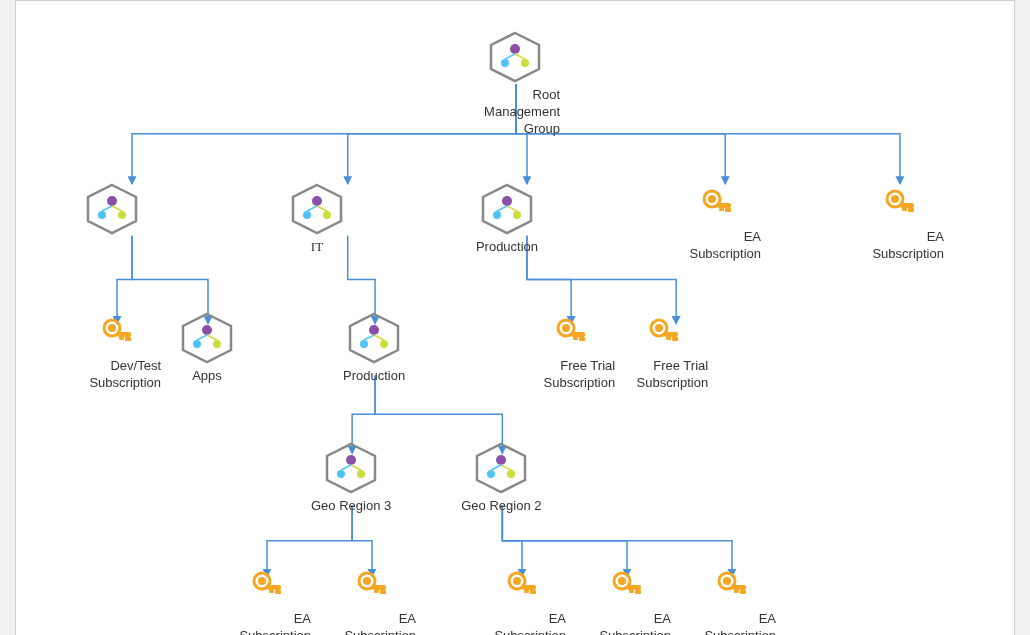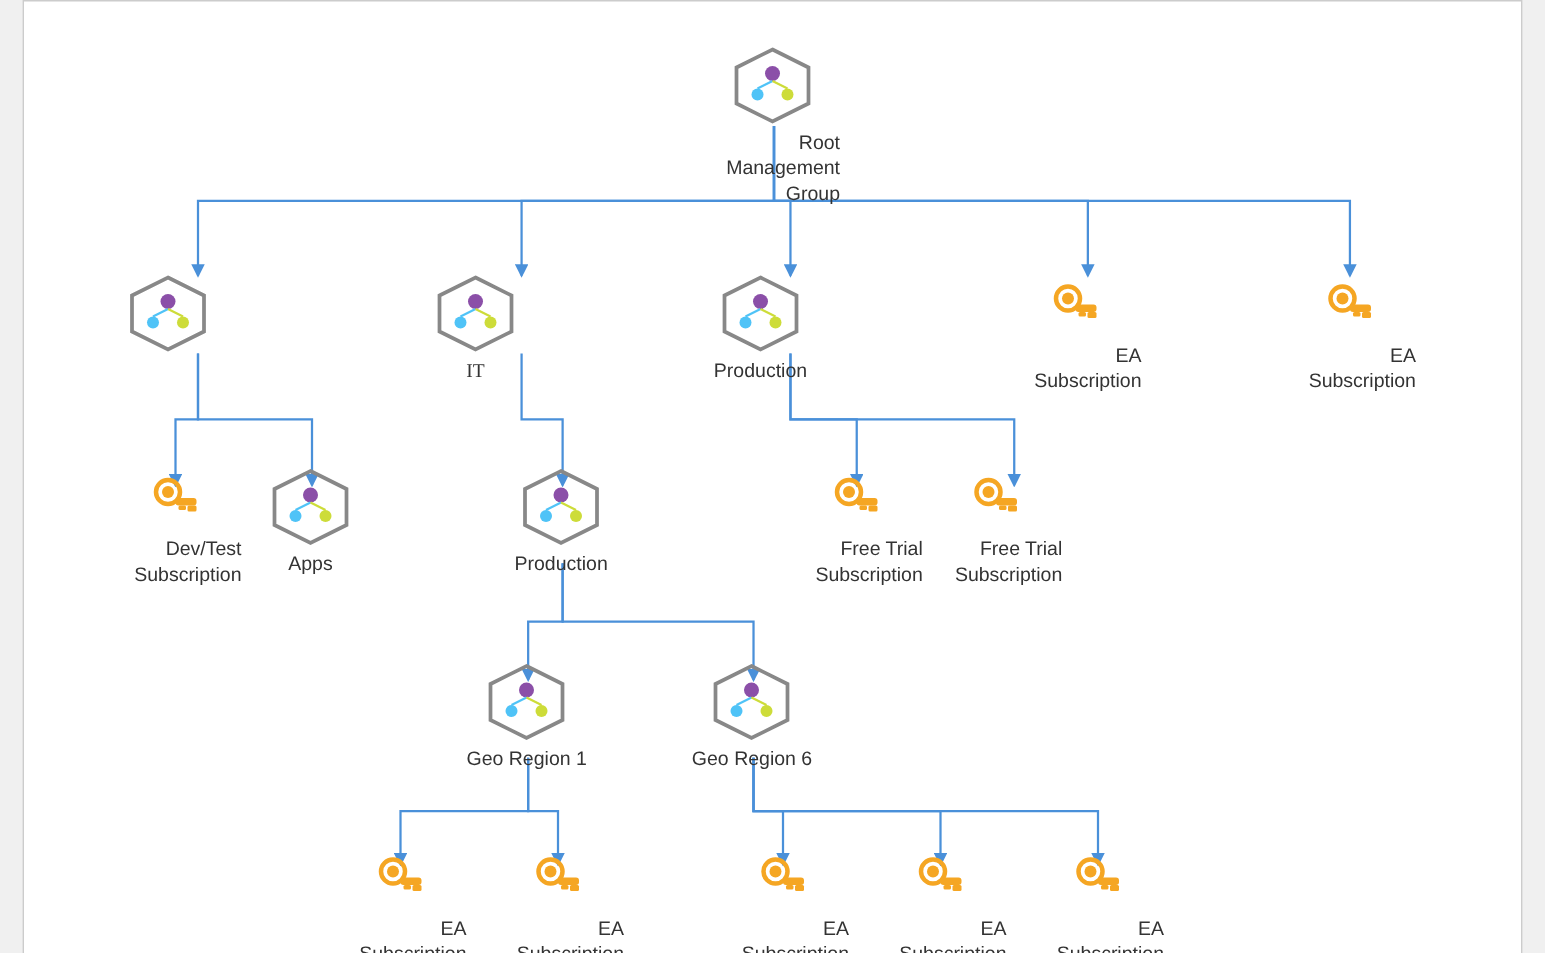--- a/index.html
+++ b/index.html
@@ -238,32 +238,32 @@
       <div style="margin-left:265px; display:flex; gap:40px;">
         <div class="node" id="node-geo1">
           <svg class="mg-icon" viewBox="0 0 52 52" xmlns="http://www.w3.org/2000/svg">
             <polygon points="26,2 50,14 50,38 26,50 2,38 2,14" fill="none" stroke="#888" stroke-width="2.5"></polygon>
             <circle cx="26" cy="18" r="5" fill="#8B4FA8"></circle>
             <circle cx="16" cy="32" r="4" fill="#4FC3F7"></circle>
             <circle cx="36" cy="32" r="4" fill="#CDDC39"></circle>
             <line x1="26" y1="23" x2="16" y2="28" stroke="#4FC3F7" stroke-width="1.5"></line>
             <line x1="26" y1="23" x2="36" y2="28" stroke="#CDDC39" stroke-width="1.5"></line>
           </svg>
-          <span class="node-label">Geo Region 1</span>
+          <span class="node-label">Geo Region 3</span>
         </div>
         <div class="node" id="node-geo2" style="margin-left:30px;">
           <svg class="mg-icon" viewBox="0 0 52 52" xmlns="http://www.w3.org/2000/svg">
             <polygon points="26,2 50,14 50,38 26,50 2,38 2,14" fill="none" stroke="#888" stroke-width="2.5"></polygon>
             <circle cx="26" cy="18" r="5" fill="#8B4FA8"></circle>
             <circle cx="16" cy="32" r="4" fill="#4FC3F7"></circle>
             <circle cx="36" cy="32" r="4" fill="#CDDC39"></circle>
             <line x1="26" y1="23" x2="16" y2="28" stroke="#4FC3F7" stroke-width="1.5"></line>
             <line x1="26" y1="23" x2="36" y2="28" stroke="#CDDC39" stroke-width="1.5"></line>
           </svg>
-          <span class="node-label">Geo Region 6</span>
+          <span class="node-label">Geo Region 2</span>
         </div>
       </div>
     </div>
 
     <div class="row" style="margin-top:50px; justify-content:flex-start; padding:0 10px;">
 
       <div style="margin-left:175px; display:flex; gap:15px;">
         <div class="node" id="node-ea-geo1a">
           <svg class="sub-icon" viewBox="0 0 42 42" xmlns="http://www.w3.org/2000/svg">
             <circle cx="17" cy="16" r="8" fill="none" stroke="#F5A623" stroke-width="3"></circle>

